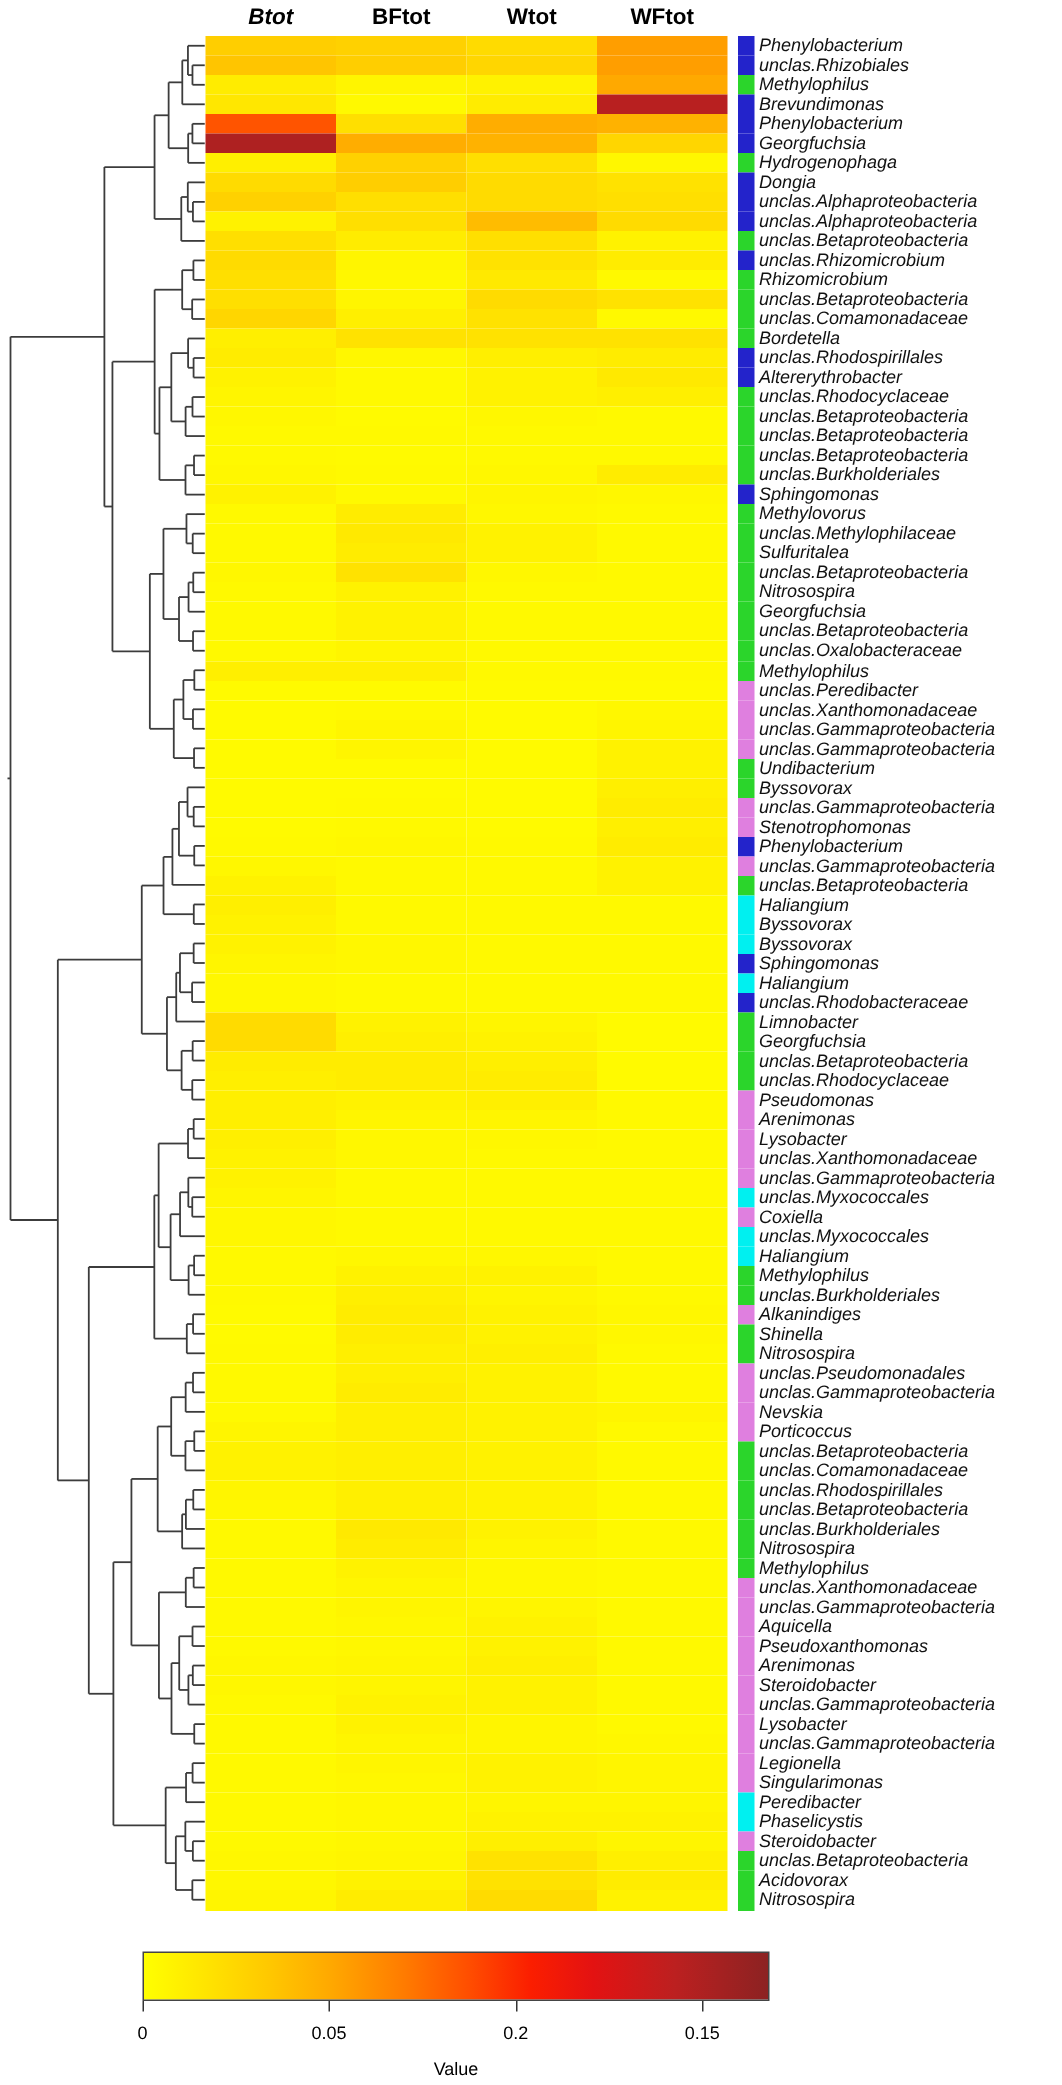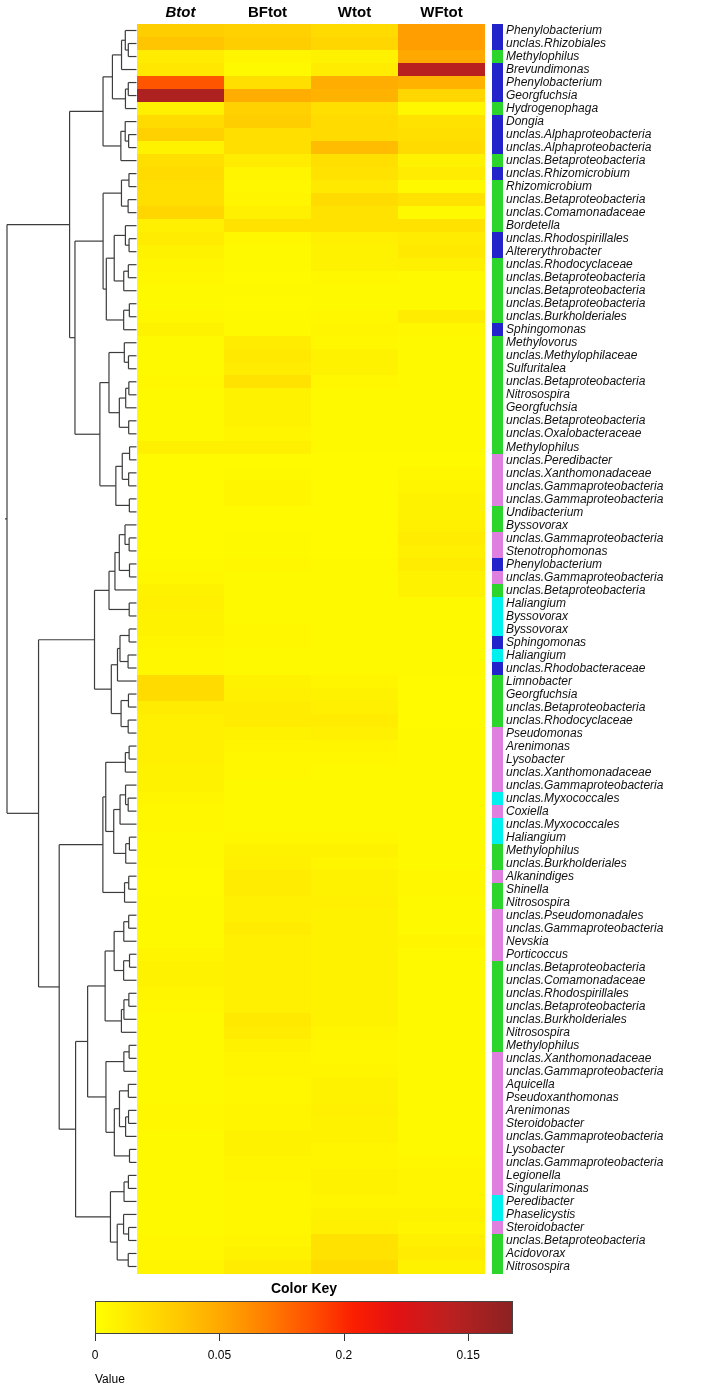--- a/index.html
+++ b/index.html
@@ -19,21 +19,21 @@
              display:flex;flex-direction:column;}
   .row-label{flex:1 1 auto;font-style:italic;font-size:12px;line-height:13px;
              color:#111;white-space:nowrap;overflow:visible;}
   #colorkey-title{position:absolute;left:95px;width:418px;top:1280px;text-align:center;
                   font-weight:bold;font-size:14px;color:#000;}
   #key-bar{position:absolute;left:95px;top:1301px;width:418px;height:33px;
            border:1px solid #444;box-sizing:border-box;}
   .key-tick{position:absolute;top:1334px;width:1px;height:7px;background:#333;}
   .key-tick-label{position:absolute;top:1348px;transform:translateX(-50%);
                   font-size:12px;color:#000;}
-  #key-xlabel{position:absolute;left:95px;width:418px;top:1372px;
+  #key-xlabel{position:absolute;left:95px;width:418px;top:1372px;text-align:center;
               font-size:12px;color:#000;}
 </style>
 </head>
 <body>
 
 <div id="figure">
   <svg id="dendro" width="708" height="1390" viewBox="0 0 708 1390">
       <line x1="128.31412285998232" y1="43.515625" x2="128.31412285998232" y2="56.526041666666664" stroke="#3c3c3c" stroke-width="1.2"></line>
       <line x1="128.31412285998232" y1="43.515625" x2="136.5" y2="43.515625" stroke="#3c3c3c" stroke-width="1.2"></line>
       <line x1="128.31412285998232" y1="56.526041666666664" x2="136.5" y2="56.526041666666664" stroke="#3c3c3c" stroke-width="1.2"></line>
@@ -1094,21 +1094,20 @@
       <div class="row-label">unclas.Gammaproteobacteria</div>
       <div class="row-label">Legionella</div>
       <div class="row-label">Singularimonas</div>
       <div class="row-label">Peredibacter</div>
       <div class="row-label">Phaselicystis</div>
       <div class="row-label">Steroidobacter</div>
       <div class="row-label">unclas.Betaproteobacteria</div>
       <div class="row-label">Acidovorax</div>
       <div class="row-label">Nitrosospira</div>
     </div>
-  <div id="colorkey-title">Color Key</div>
   <div id="key-bar" style="background: linear-gradient(to right, rgb(255, 255, 0) 0%, rgb(255, 228, 0) 10%, rgb(255, 200, 0) 20%, rgb(255, 168, 0) 30%, rgb(255, 122, 0) 42%, rgb(255, 78, 0) 52%, rgb(251, 30, 0) 62%, rgb(227, 18, 18) 72%, rgb(188, 32, 32) 85%, rgb(140, 34, 34) 100%);"></div>
   <div id="key-axis">
       <div class="key-tick" style="left: 95px;"></div>
       <div class="key-tick-label" style="left: 95px;">0</div>
       <div class="key-tick" style="left: 219.405px;"></div>
       <div class="key-tick-label" style="left: 219.405px;">0.05</div>
       <div class="key-tick" style="left: 343.81px;"></div>
       <div class="key-tick-label" style="left: 343.81px;">0.2</div>
       <div class="key-tick" style="left: 468.214px;"></div>
       <div class="key-tick-label" style="left: 468.214px;">0.15</div>

